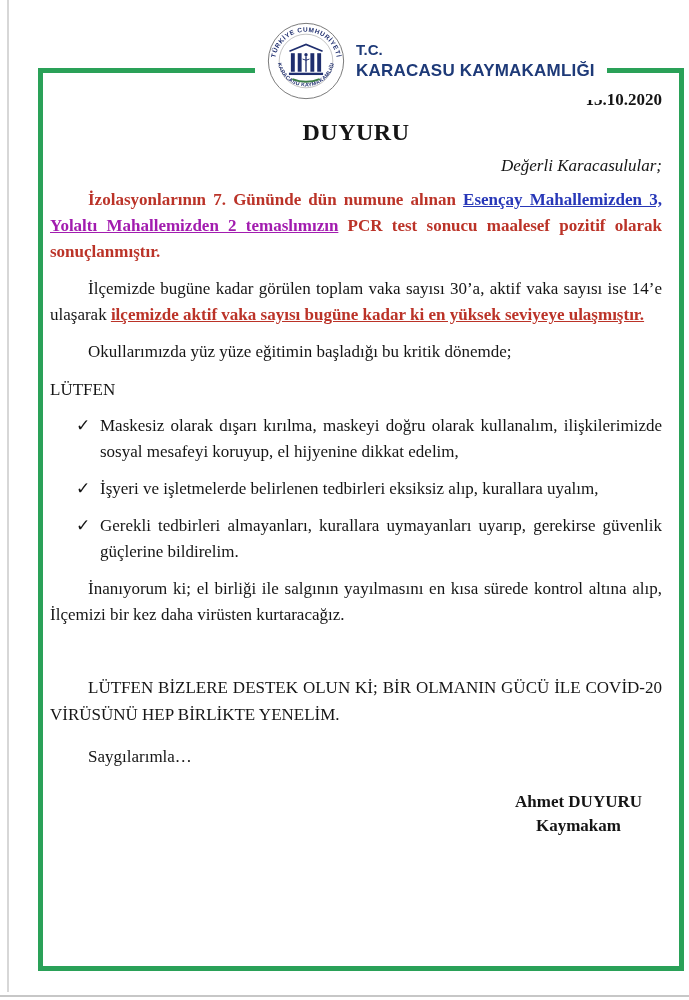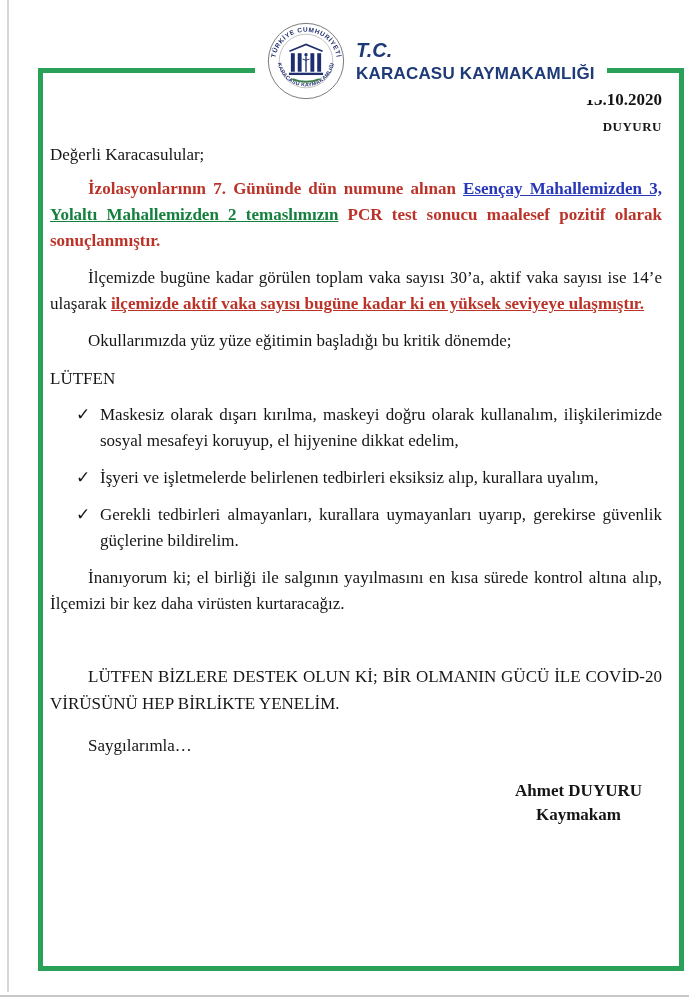--- a/index.html
+++ b/index.html
@@ -31,35 +31,35 @@
     background:#ffffff;
     display:flex; align-items:center; gap:11px;
     padding:0 12px;
     z-index:3;
   }
   .seal { width:78px; height:78px; display:block; }
   .hdr-text {
     font-family:"Liberation Sans", sans-serif;
     color:#1e3a78; font-weight:bold; line-height:1.3;
   }
-  .hdr-tc { font-size:20px;font-style:italic; }
+  .hdr-tc { font-size:15px; }
   .hdr-office { font-size:17px; letter-spacing:0.2px; white-space:nowrap; }
 
   .content {
     position:absolute; left:50px; top:84px; width:612px; z-index:2;
   }
   .date { text-align:right; font-weight:bold; margin:6px 0 0; }
-  .title { text-align:right; font-weight:bold; font-size:13px; letter-spacing:0.5px; margin:9px 0 0; }
-  .salutation { text-align:left; margin:10px 0 0; }
+  .title { text-align:center; font-weight:bold; font-size:24px; letter-spacing:0.5px; margin:9px 0 0; }
+  .salutation { text-align:right; margin:10px 0 0;font-style:italic; }
 
   .para { text-align:justify; text-indent:38px; line-height:26px; margin:11px 0 0; }
   .bold-para { font-weight:bold; }
   .red { color:#bb3328; }
   .blue { color:#2737b8;margin-top:26px; }
-  .greentx { color:#15803d; }
+  .greentx { color:#a21caf; }
   .u { text-decoration:underline; }
 
   .lutfen { margin:12px 0 2px; line-height:26px; }
 
   .bullets { list-style:none; margin:10px 0 0; padding:0 0 0 26px; }
   .bullet { display:flex; gap:9px; line-height:26px; margin:0 0 11px; }
   .bullet-check { flex:0 0 15px; }
   .bullet-text { flex:1; text-align:justify; }
 
   .final-caps { text-align:justify; text-indent:38px; line-height:27px; margin:46px 0 0; }

